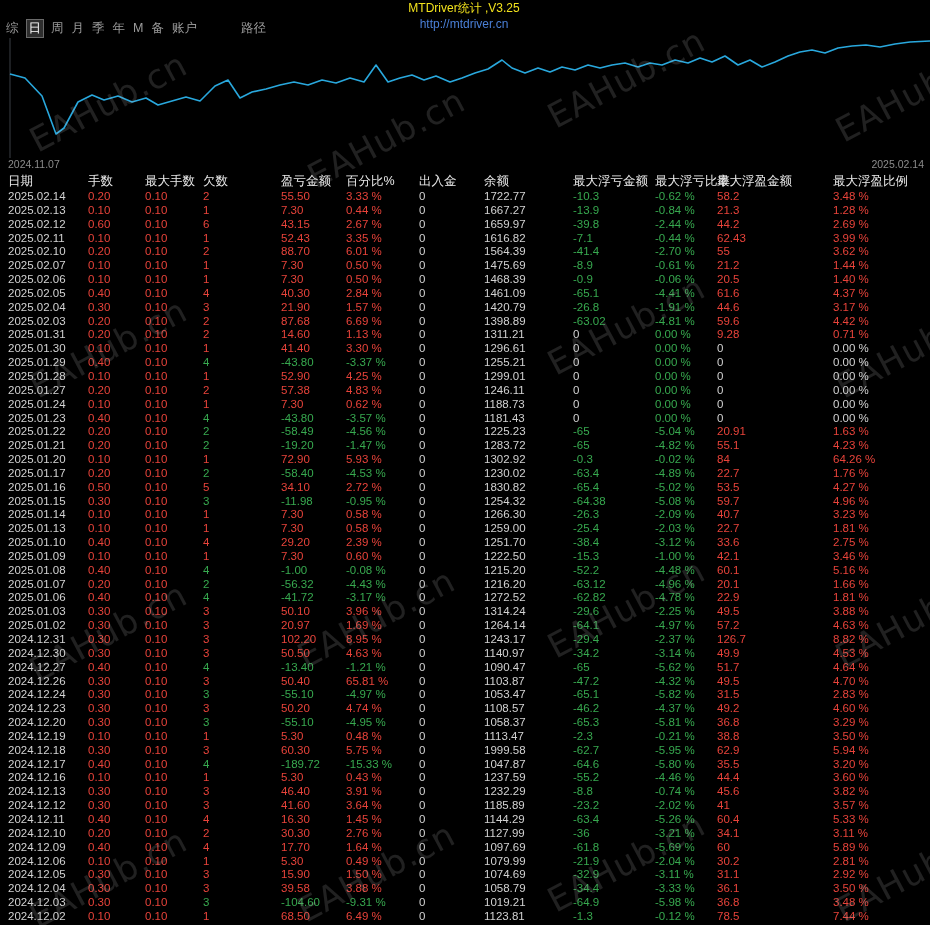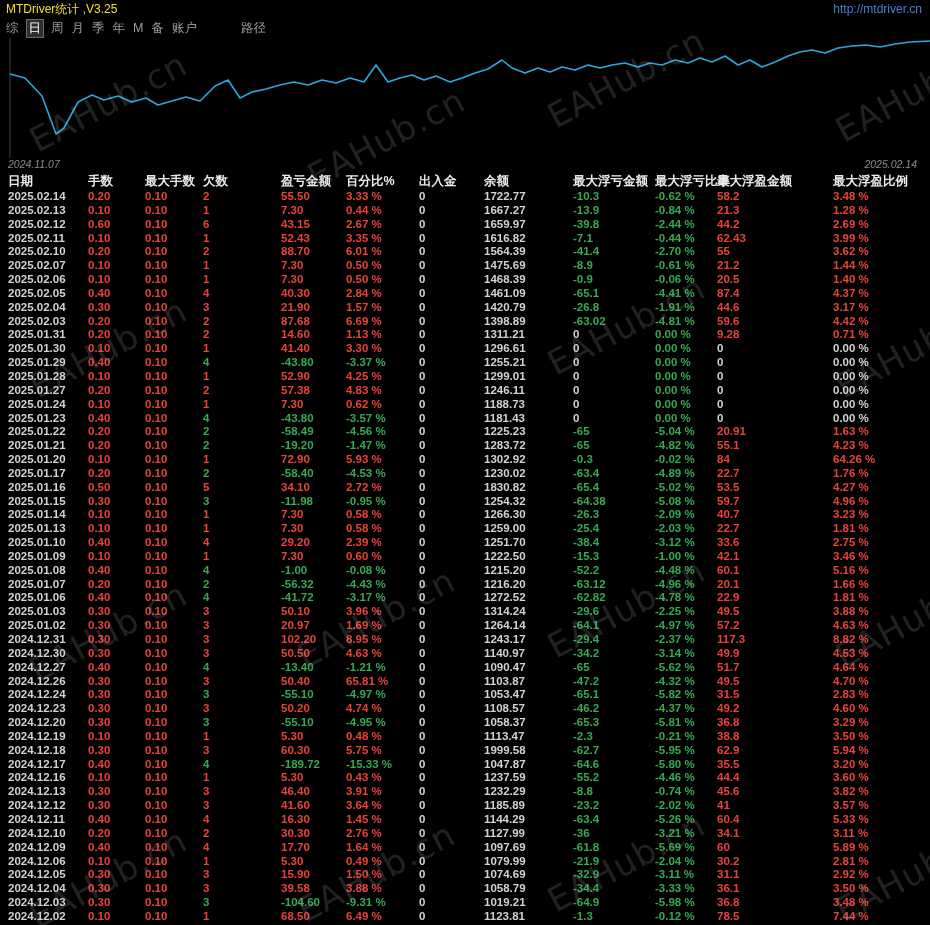--- a/index.html
+++ b/index.html
@@ -5,32 +5,32 @@
   :root{
     --red:#e8433a; --green:#37a94f; --white:#d2d2d2;
     --line:#29a8dd; --yellow:#f2e21c; --blue:#4a7fd6;
   }
   *{box-sizing:border-box;}
   html,body{margin:0;padding:0;}
   body{
     width:930px;height:925px;overflow:hidden;background:#000;
     font-family:"Liberation Sans",sans-serif;position:relative;
   }
-  .titlebar{height:18px;display:flex;justify-content:space-between;align-items:center;padding:0 8px 0 6px;}
+  .titlebar{height:18px;display:flex;justify-content:space-between;align-items:center;padding:0 8px 0 6px;flex-direction:column;}
   .title{color:var(--yellow);font-size:12px;}
   .url{color:var(--blue);font-size:12px;cursor:pointer;}
   .menubar{height:20px;display:flex;align-items:center;padding-left:6px;color:#9c9c9c;font-size:12.5px;}
   .mi{margin-right:8px;cursor:pointer;}
   .mi.sel{color:#fff;background:#2e2e2e;outline:1px solid #6a6a6a;padding:0 2px;}
   .mi.path{margin-left:36px;text-align:right;}
   .chart{position:relative;height:120px;}
   .chart svg{display:block;width:930px;height:120px;}
-  .chart-labels{height:14px;display:flex;justify-content:space-between;font-size:10.5px;color:#8c8c8c;padding:0 13px 0 8px;font-style:italic;}
+  .chart-labels{height:14px;display:flex;justify-content:space-between;font-size:10.5px;color:#8c8c8c;padding:0 6px 0 8px;}
   .table{margin-top:1px;position:relative;z-index:2;}
-  .row{display:grid;grid-template-columns:88px 57px 58px 78px 65px 73px 65px 89px 82px 62px 116px 1fr;height:13.85px;line-height:13.85px;font-size:11.5px;font-weight:bold;}
+  .row{display:grid;grid-template-columns:88px 57px 58px 78px 65px 73px 65px 89px 82px 62px 116px 1fr;height:13.85px;line-height:13.85px;font-size:11.5px;}
   .row.hdr{height:17px;line-height:17px;font-size:12.5px;}
   .hdr .cell{color:#eaeaea;}
   .cell{white-space:nowrap;overflow:visible;}
   .cell:first-child{padding-left:8px;}
   .w{color:var(--white);}
   .r{color:var(--red);}
   .g{color:var(--green);}
   .wm{position:absolute;font-size:34px;color:rgba(195,195,195,0.17);transform:rotate(-28deg);
       pointer-events:none;letter-spacing:1px;z-index:6;font-family:"DejaVu Sans",sans-serif;}
 </style>
@@ -184,21 +184,21 @@
       <span class="cell w">2025.02.05</span>
       <span class="cell r">0.40</span>
       <span class="cell r">0.10</span>
       <span class="cell r">4</span>
       <span class="cell r">40.30</span>
       <span class="cell r">2.84 %</span>
       <span class="cell w">0</span>
       <span class="cell w">1461.09</span>
       <span class="cell g">-65.1</span>
       <span class="cell g">-4.41 %</span>
-      <span class="cell r">87.4</span>
+      <span class="cell r">61.6</span>
       <span class="cell r">4.37 %</span>
     </div>
     <div class="row">
       <span class="cell w">2025.02.04</span>
       <span class="cell r">0.30</span>
       <span class="cell r">0.10</span>
       <span class="cell r">3</span>
       <span class="cell r">21.90</span>
       <span class="cell r">1.57 %</span>
       <span class="cell w">0</span>
@@ -534,21 +534,21 @@
       <span class="cell w">2024.12.31</span>
       <span class="cell r">0.30</span>
       <span class="cell r">0.10</span>
       <span class="cell r">3</span>
       <span class="cell r">102.20</span>
       <span class="cell r">8.95 %</span>
       <span class="cell w">0</span>
       <span class="cell w">1243.17</span>
       <span class="cell g">-29.4</span>
       <span class="cell g">-2.37 %</span>
-      <span class="cell r">117.3</span>
+      <span class="cell r">126.7</span>
       <span class="cell r">8.82 %</span>
     </div>
     <div class="row">
       <span class="cell w">2024.12.30</span>
       <span class="cell r">0.30</span>
       <span class="cell r">0.10</span>
       <span class="cell r">3</span>
       <span class="cell r">50.50</span>
       <span class="cell r">4.63 %</span>
       <span class="cell w">0</span>

